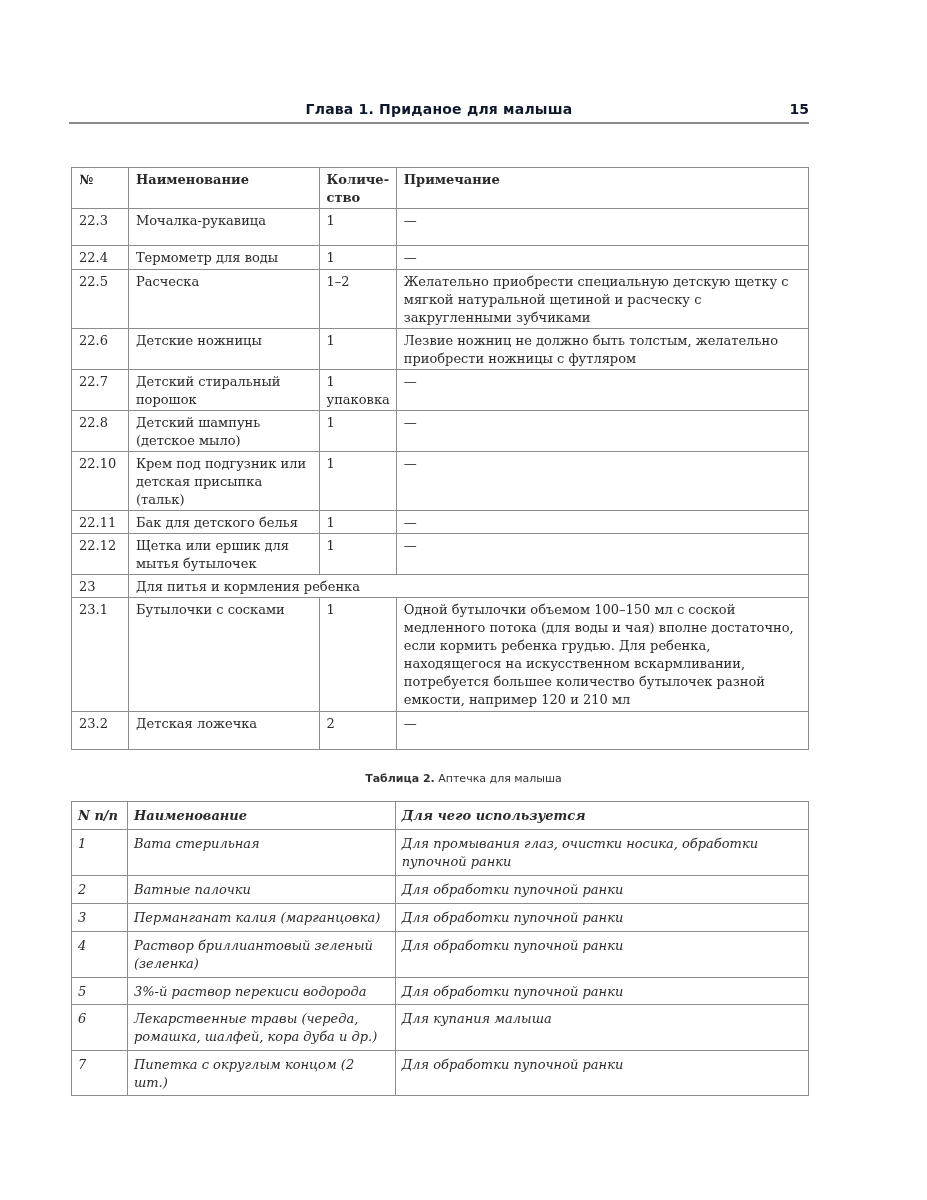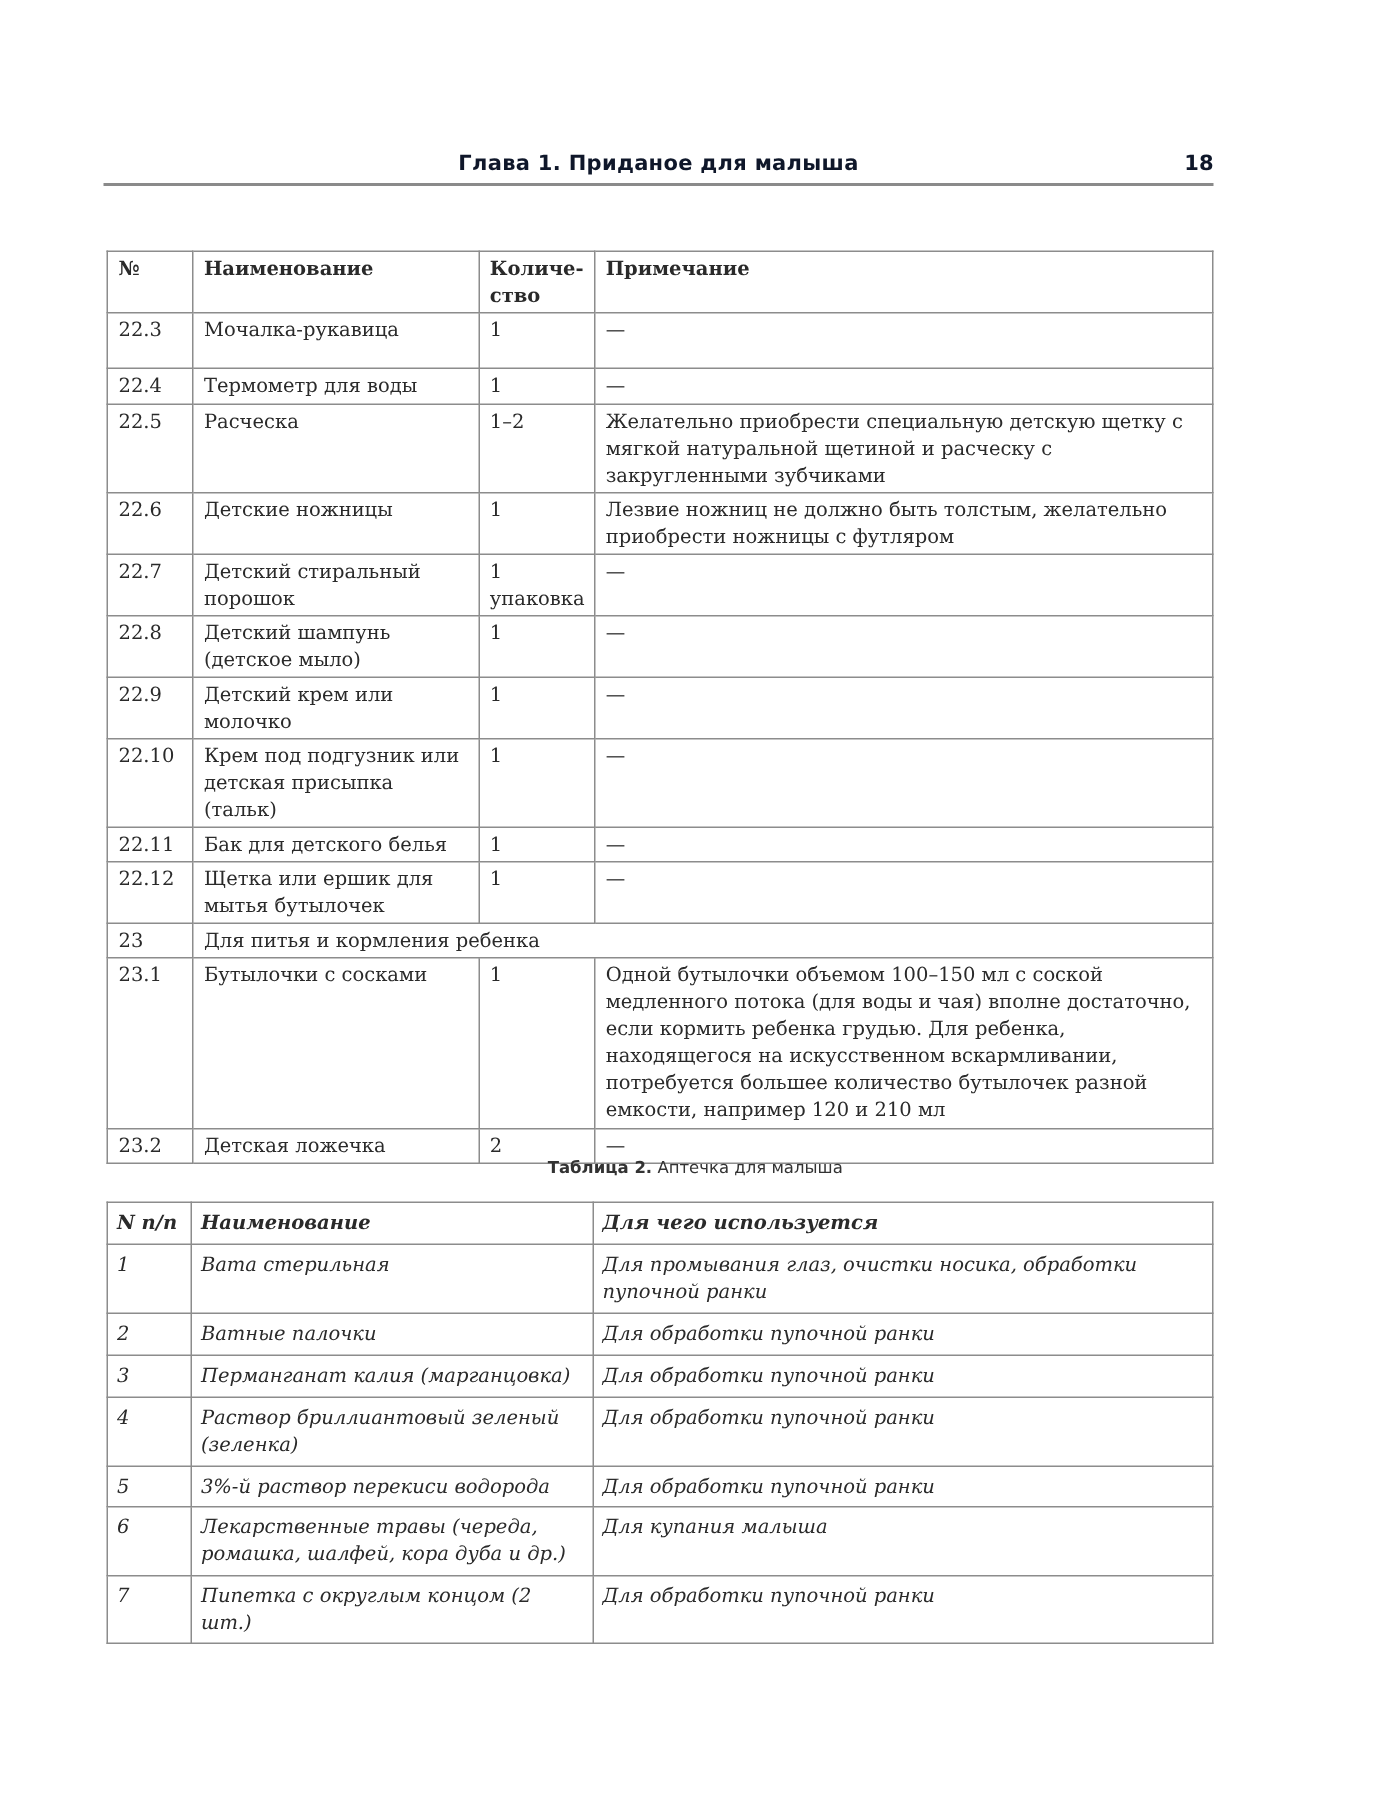--- a/index.html
+++ b/index.html
@@ -28,21 +28,21 @@
       font-family: "DejaVu Sans", sans-serif; font-size: 11px; color: #333;
     }
     .caption b { font-weight: bold; }
     #table2 td, #table2 th { padding: 5px 6px 3px 6px; font-style: italic; }
   </style>
 </head>
 <body>
 
 <div class="running-head">
   <span class="title">Глава 1. Приданое для малыша</span>
-  <span class="pageno">18</span>
+  <span class="pageno">15</span>
 </div>
 
 <table class="t" id="table1">
   <colgroup>
     <col style="width:57px">
       <col style="width:191px">
       <col style="width:76px">
       <col style="width:414px">
   </colgroup>
   <thead>
@@ -84,26 +84,20 @@
       <td>Детский стиральный порошок</td>
       <td>1 упаковка</td>
       <td>—</td>
     </tr>
     <tr style="height:41px">
       <td>22.8</td>
       <td>Детский шампунь (детское мыло)</td>
       <td>1</td>
       <td>—</td>
     </tr>
-    <tr style="height:41px">
-      <td>22.9</td>
-      <td>Детский крем или молочко</td>
-      <td>1</td>
-      <td>—</td>
-    </tr>
     <tr style="height:59px">
       <td>22.10</td>
       <td>Крем под подгузник или детская присыпка (тальк)</td>
       <td>1</td>
       <td>—</td>
     </tr>
     <tr style="height:23px">
       <td>22.11</td>
       <td>Бак для детского белья</td>
       <td>1</td>
@@ -118,21 +112,21 @@
     <tr style="height:23px">
       <td>23</td>
       <td colspan="3">Для питья и кормления ребенка</td>
     </tr>
     <tr style="height:114px">
       <td>23.1</td>
       <td>Бутылочки с сосками</td>
       <td>1</td>
       <td>Одной бутылочки объемом 100–150 мл с соской медленного потока (для воды и чая) вполне достаточно, если кормить ребенка грудью. Для ребенка, находящегося на искусственном вскармливании, потребуется большее количество бутылочек разной емкости, например 120 и 210 мл</td>
     </tr>
-    <tr style="height:23px">
+    <tr style="height:38px">
       <td>23.2</td>
       <td>Детская ложечка</td>
       <td>2</td>
       <td>—</td>
     </tr>
   </tbody>
 </table>
 
 <div class="caption">
   <b>Таблица 2.</b>

